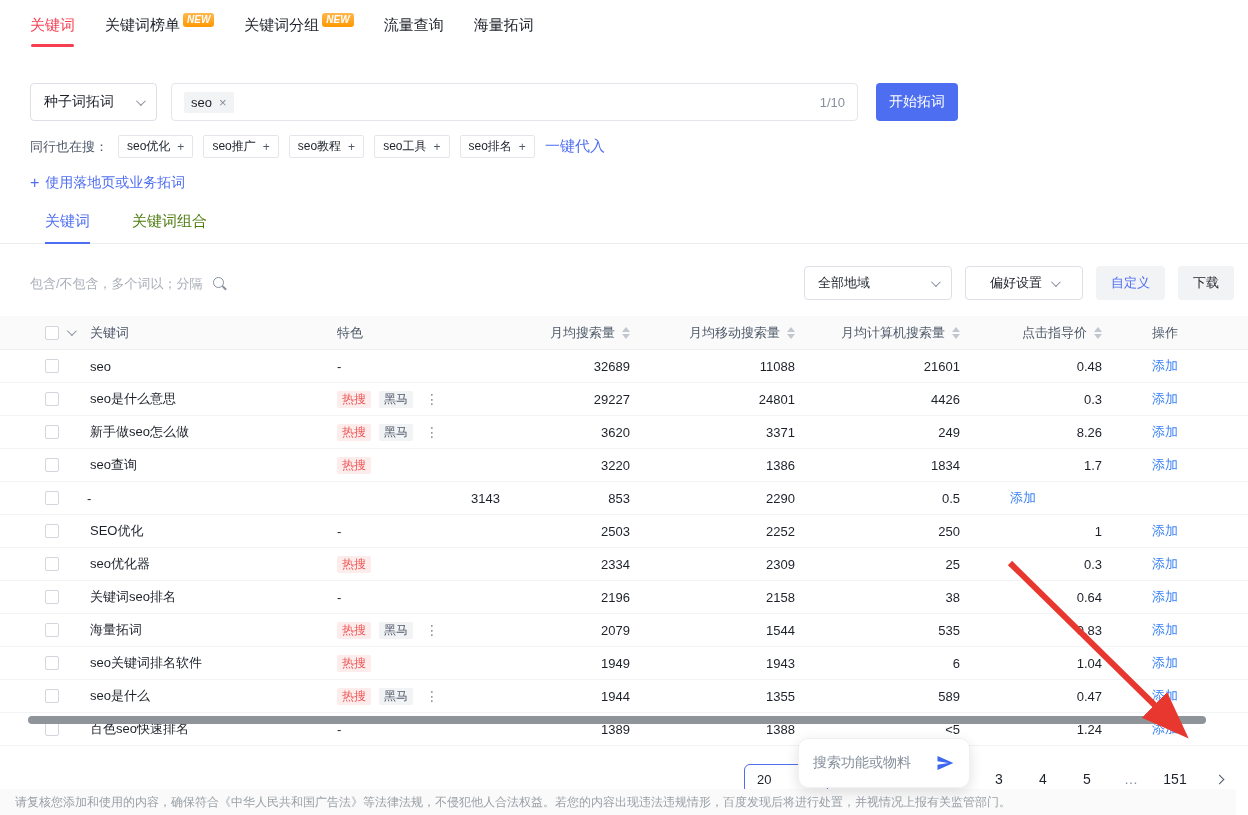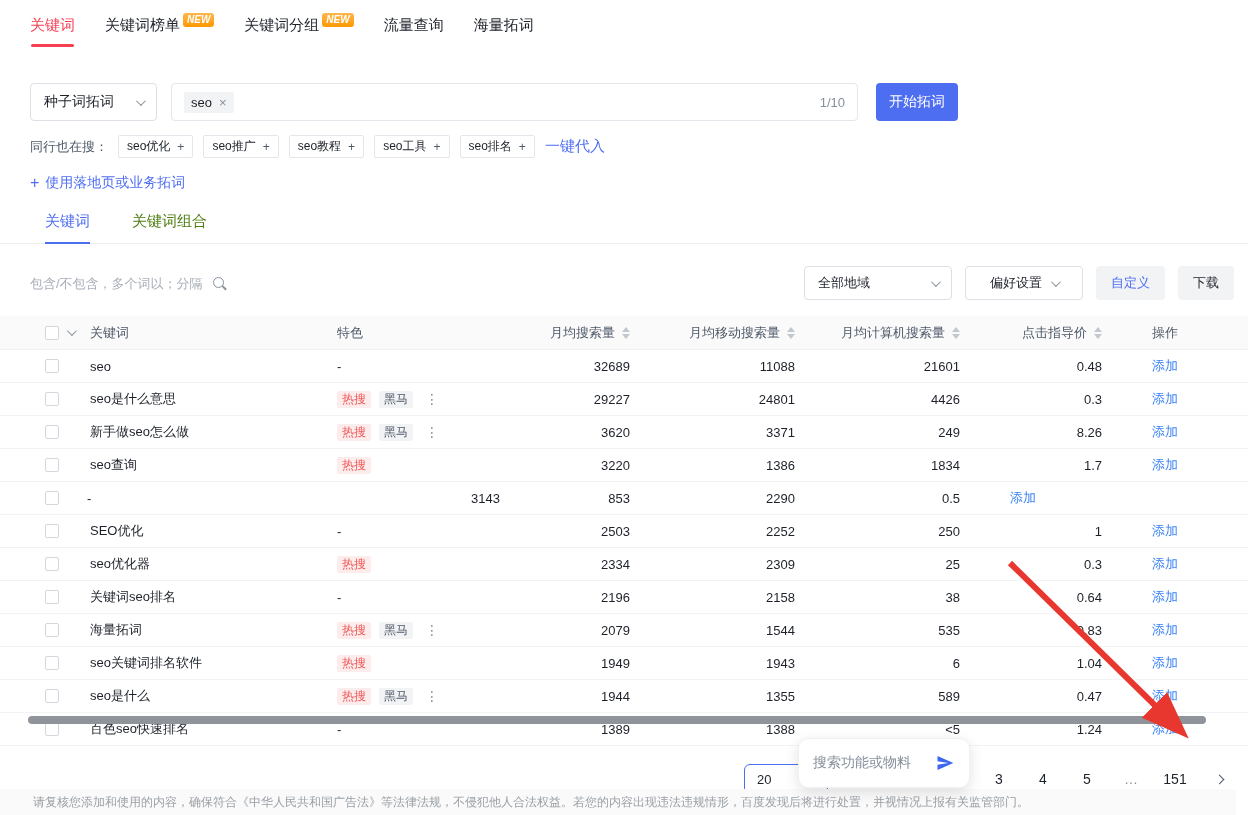--- a/index.html
+++ b/index.html
@@ -116,21 +116,21 @@
   
   .assistant{position:absolute;left:798px;top:738px;width:172px;height:50px;z-index:40;
         background:#fff;border:1px solid #f0f0f0;border-radius:10px;
         box-shadow:0 4px 14px rgba(0,0,0,.12);display:flex;align-items:center;
         padding:0 14px;gap:20px;cursor:text}
   .assistant .ph{color:#86909c;font-size:14px;white-space:nowrap}
   .assistant svg{margin-left:auto;flex:0 0 auto;cursor:pointer}
 
   
   .footer{position:absolute;left:0;right:12px;bottom:0;height:26px;background:#fafafa;
-        display:flex;align-items:center;padding-left:33px;font-size:12px;color:#9aa0a6;z-index:30}
+        display:flex;align-items:center;padding-left:15px;font-size:12px;color:#9aa0a6;z-index:30}
 
   
   .arrow{position:absolute;left:0;top:0;width:1248px;height:815px;pointer-events:none;z-index:60}
 </style>
 </head>
 <body>
 
 <nav class="topnav">
   <div class="nav-item active">
     <span>关键词</span>

